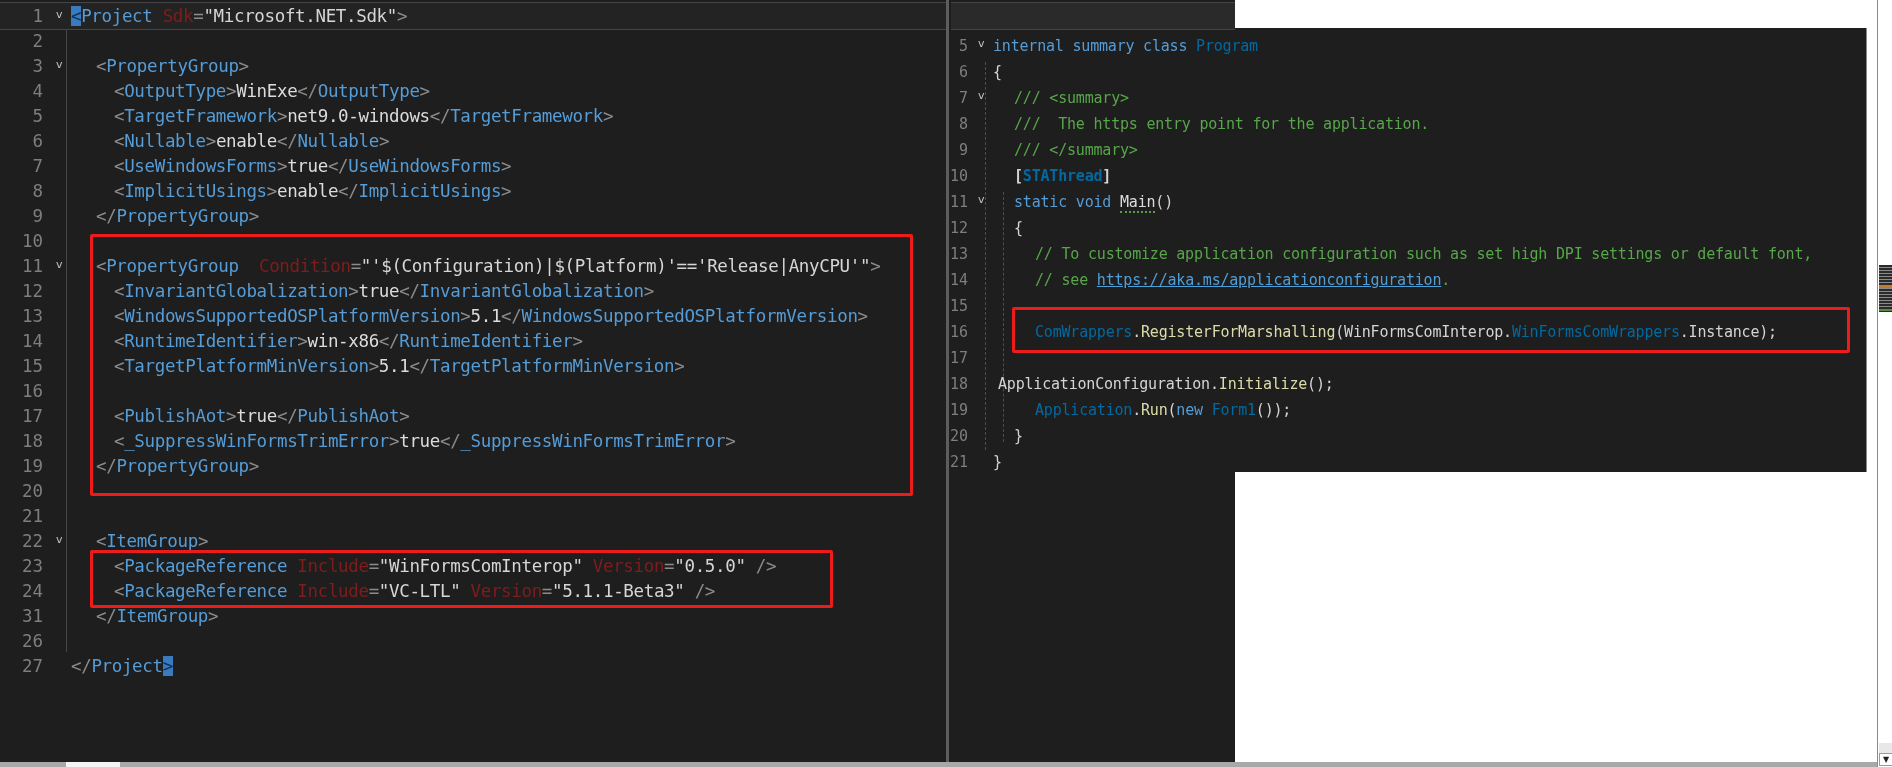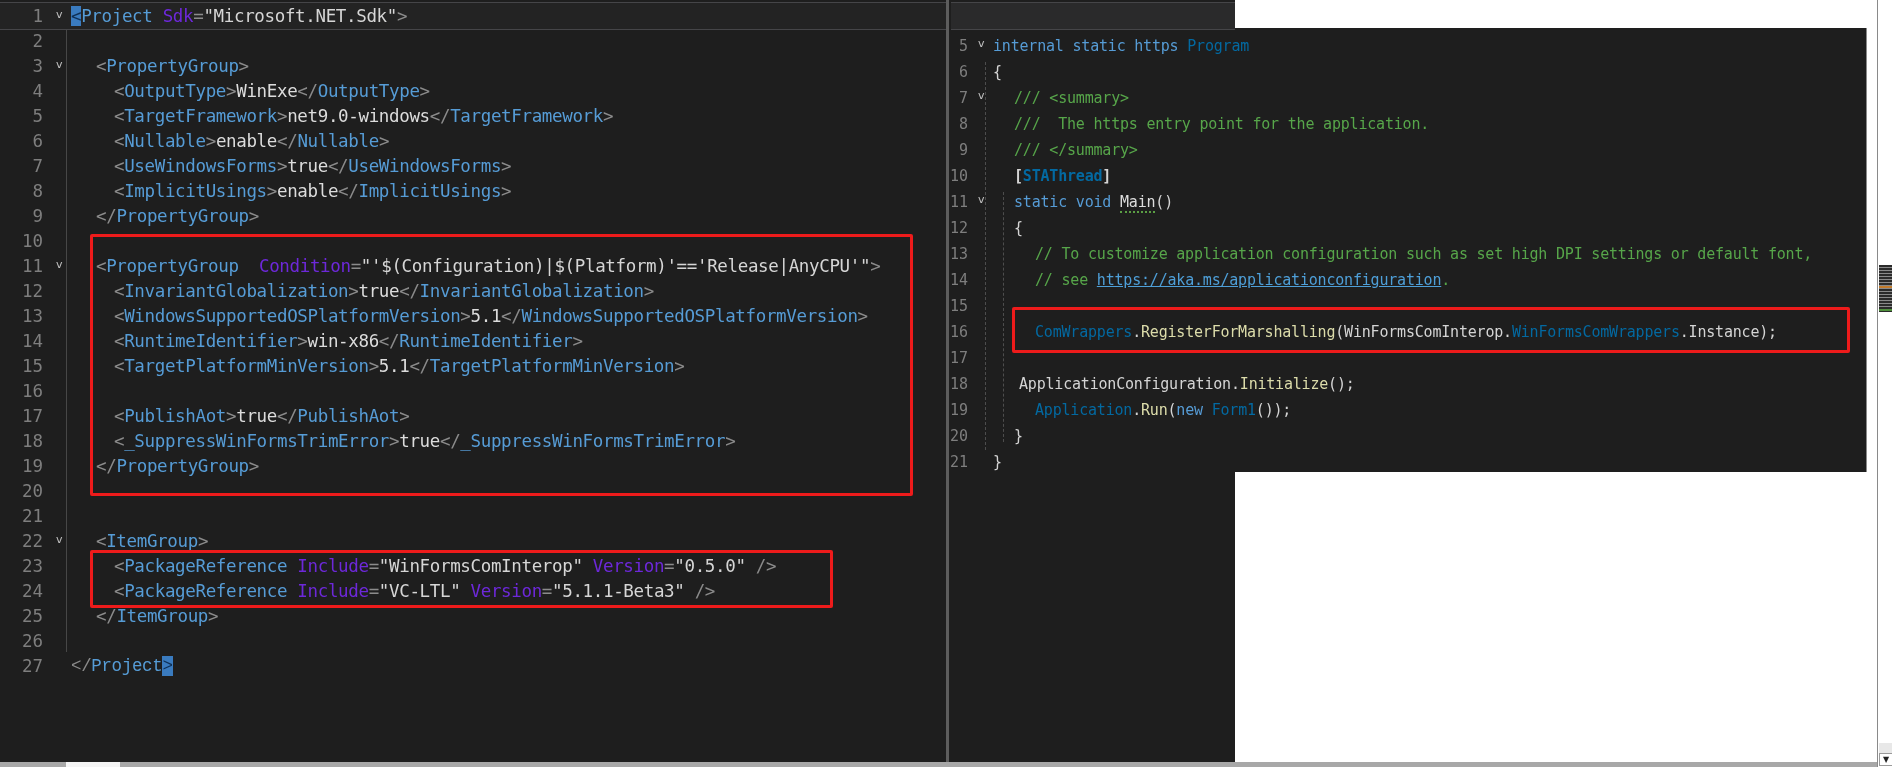--- a/index.html
+++ b/index.html
@@ -23,21 +23,21 @@
   .row{position:absolute;white-space:pre;}
   .lnum{position:absolute;color:#7e7e7e;text-align:right;}
   .pane-l .lnum{width:43px;left:0;font-size:17.5px;line-height:25px;}
   .pane-r .lnum{width:34px;left:934px;font-size:15px;line-height:26px;}
   .fold{position:absolute;color:#c0c0c0;font-size:11px;font-family:"DejaVu Sans",sans-serif;}
   .code{position:absolute;white-space:pre;}
   .pane-l .code{font-size:17.5px;line-height:25px;letter-spacing:-.35px;}
   .pane-r .code{font-size:15px;line-height:26px;letter-spacing:-.2px;}
 
   
-  .p{color:#8b8b8b;} .tag{color:#569cd6;} .attr{color:#6d28d9;} .str{color:#d6d6d6;}
+  .p{color:#8b8b8b;} .tag{color:#569cd6;} .attr{color:#7f1d1d;} .str{color:#d6d6d6;}
   .txt{color:#dcdcdc;} .pl{color:#d4d4d4;}
   .kw{color:#569cd6;} .type{color:#0369a1;} .meth{color:#dcdcaa;} .cmt{color:#57a64a;}
   .link{color:#4e9fd8;text-decoration:underline;}
   .hl{background:#3a7bbf;color:#0e2f55;}
   .mainu{color:#dcdcdc;border-bottom:2px dotted #5a9e44;}
 
   
   .vguide{position:absolute;width:1px;background:#474747;}
   .vguide.dash{background:none;border-left:1px dashed #4d4d4d;}
 
@@ -93,39 +93,39 @@
       <div class="row" style="top: 354px; left: 0px; width: 100%;"><span class="lnum">15</span><span class="code" style="left: 114px;"><span class="p">&lt;</span><span class="tag">TargetPlatformMinVersion</span><span class="p">&gt;</span><span class="txt">5.1</span><span class="p">&lt;/</span><span class="tag">TargetPlatformMinVersion</span><span class="p">&gt;</span></span></div>
       <div class="row" style="top: 379px; left: 0px; width: 100%;"><span class="lnum">16</span><span class="code" style="left: 71px;"></span></div>
       <div class="row" style="top: 404px; left: 0px; width: 100%;"><span class="lnum">17</span><span class="code" style="left: 114px;"><span class="p">&lt;</span><span class="tag">PublishAot</span><span class="p">&gt;</span><span class="txt">true</span><span class="p">&lt;/</span><span class="tag">PublishAot</span><span class="p">&gt;</span></span></div>
       <div class="row" style="top: 429px; left: 0px; width: 100%;"><span class="lnum">18</span><span class="code" style="left: 114px;"><span class="p">&lt;</span><span class="tag">_SuppressWinFormsTrimError</span><span class="p">&gt;</span><span class="txt">true</span><span class="p">&lt;/</span><span class="tag">_SuppressWinFormsTrimError</span><span class="p">&gt;</span></span></div>
       <div class="row" style="top: 454px; left: 0px; width: 100%;"><span class="lnum">19</span><span class="code" style="left: 96px;"><span class="p">&lt;/</span><span class="tag">PropertyGroup</span><span class="p">&gt;</span></span></div>
       <div class="row" style="top: 479px; left: 0px; width: 100%;"><span class="lnum">20</span><span class="code" style="left: 71px;"></span></div>
       <div class="row" style="top: 504px; left: 0px; width: 100%;"><span class="lnum">21</span><span class="code" style="left: 71px;"></span></div>
       <div class="row" style="top: 529px; left: 0px; width: 100%;"><span class="lnum">22</span><span class="fold" style="left: 56px; top: 4px;">v</span><span class="code" style="left: 96px;"><span class="p">&lt;</span><span class="tag">ItemGroup</span><span class="p">&gt;</span></span></div>
       <div class="row" style="top: 554px; left: 0px; width: 100%;"><span class="lnum">23</span><span class="code" style="left: 114px;"><span class="p">&lt;</span><span class="tag">PackageReference</span><span class="pl"> </span><span class="attr">Include</span><span class="p">=</span><span class="str">"WinFormsComInterop"</span><span class="pl"> </span><span class="attr">Version</span><span class="p">=</span><span class="str">"0.5.0"</span><span class="pl"> </span><span class="p">/&gt;</span></span></div>
       <div class="row" style="top: 579px; left: 0px; width: 100%;"><span class="lnum">24</span><span class="code" style="left: 114px;"><span class="p">&lt;</span><span class="tag">PackageReference</span><span class="pl"> </span><span class="attr">Include</span><span class="p">=</span><span class="str">"VC-LTL"</span><span class="pl"> </span><span class="attr">Version</span><span class="p">=</span><span class="str">"5.1.1-Beta3"</span><span class="pl"> </span><span class="p">/&gt;</span></span></div>
-      <div class="row" style="top: 604px; left: 0px; width: 100%;"><span class="lnum">25</span><span class="code" style="left: 96px;"><span class="p">&lt;/</span><span class="tag">ItemGroup</span><span class="p">&gt;</span></span></div>
+      <div class="row" style="top: 604px; left: 0px; width: 100%;"><span class="lnum">31</span><span class="code" style="left: 96px;"><span class="p">&lt;/</span><span class="tag">ItemGroup</span><span class="p">&gt;</span></span></div>
       <div class="row" style="top: 629px; left: 0px; width: 100%;"><span class="lnum">26</span><span class="code" style="left: 71px;"></span></div>
-      <div class="row" style="top: 654px; left: 0px; width: 100%;"><span class="lnum">27</span><span class="code" style="left: 71px; font-family: Liberation Mono, monospace;"><span class="p">&lt;/</span><span class="tag">Project</span><span class="p hl">&gt;</span></span></div>
+      <div class="row" style="top: 654px; left: 0px; width: 100%;"><span class="lnum">27</span><span class="code" style="left: 71px;"><span class="p">&lt;/</span><span class="tag">Project</span><span class="p hl">&gt;</span></span></div>
     </div>
   <div id="paneR" class="pane-r">
-      <div class="row" style="top: 33px; left: 0px; width: 100%;"><span class="lnum">5</span><span class="fold" style="left: 978px; top: 4px;">v</span><span class="code" style="left: 993px;"><span class="kw">internal static https </span><span class="type">Program</span></span></div>
+      <div class="row" style="top: 33px; left: 0px; width: 100%;"><span class="lnum">5</span><span class="fold" style="left: 978px; top: 4px;">v</span><span class="code" style="left: 993px;"><span class="kw">internal summary class </span><span class="type">Program</span></span></div>
       <div class="row" style="top: 59px; left: 0px; width: 100%;"><span class="lnum">6</span><span class="code" style="left: 993px;"><span class="pl">{</span></span></div>
       <div class="row" style="top: 85px; left: 0px; width: 100%;"><span class="lnum">7</span><span class="fold" style="left: 978px; top: 4px;">v</span><span class="code" style="left: 1014px;"><span class="cmt">/// &lt;summary&gt;</span></span></div>
       <div class="row" style="top: 111px; left: 0px; width: 100%;"><span class="lnum">8</span><span class="code" style="left: 1014px;"><span class="cmt">///  The https entry point for the application.</span></span></div>
       <div class="row" style="top: 137px; left: 0px; width: 100%;"><span class="lnum">9</span><span class="code" style="left: 1014px;"><span class="cmt">/// &lt;/summary&gt;</span></span></div>
       <div class="row" style="top: 163px; left: 0px; width: 100%;"><span class="lnum">10</span><span class="code" style="left: 1014px; font-weight: bold;"><span class="pl">[</span><span class="type">STAThread</span><span class="pl">]</span></span></div>
       <div class="row" style="top: 189px; left: 0px; width: 100%;"><span class="lnum">11</span><span class="fold" style="left: 978px; top: 4px;">v</span><span class="code" style="left: 1014px;"><span class="kw">static void </span><span class="mainu">Main</span><span class="pl">()</span></span></div>
       <div class="row" style="top: 215px; left: 0px; width: 100%;"><span class="lnum">12</span><span class="code" style="left: 1014px;"><span class="pl">{</span></span></div>
       <div class="row" style="top: 241px; left: 0px; width: 100%;"><span class="lnum">13</span><span class="code" style="left: 1035px;"><span class="cmt">// To customize application configuration such as set high DPI settings or default font,</span></span></div>
       <div class="row" style="top: 267px; left: 0px; width: 100%;"><span class="lnum">14</span><span class="code" style="left: 1035px;"><span class="cmt">// see </span><span class="link">https://aka.ms/applicationconfiguration</span><span class="cmt">.</span></span></div>
       <div class="row" style="top: 293px; left: 0px; width: 100%;"><span class="lnum">15</span><span class="code" style="left: 993px;"></span></div>
       <div class="row" style="top: 319px; left: 0px; width: 100%;"><span class="lnum">16</span><span class="code" style="left: 1035px;"><span class="type">ComWrappers</span><span class="pl">.</span><span class="meth">RegisterForMarshalling</span><span class="pl">(</span><span class="pl">WinFormsComInterop</span><span class="pl">.</span><span class="type">WinFormsComWrappers</span><span class="pl">.</span><span class="pl">Instance</span><span class="pl">);</span></span></div>
       <div class="row" style="top: 345px; left: 0px; width: 100%;"><span class="lnum">17</span><span class="code" style="left: 993px;"></span></div>
-      <div class="row" style="top: 371px; left: 0px; width: 100%;"><span class="lnum">18</span><span class="code" style="left: 1019px;"><span class="pl">ApplicationConfiguration</span><span class="pl">.</span><span class="meth">Initialize</span><span class="pl">();</span></span></div>
+      <div class="row" style="top: 371px; left: 0px; width: 100%;"><span class="lnum">18</span><span class="code" style="left: 998px;"><span class="pl">ApplicationConfiguration</span><span class="pl">.</span><span class="meth">Initialize</span><span class="pl">();</span></span></div>
       <div class="row" style="top: 397px; left: 0px; width: 100%;"><span class="lnum">19</span><span class="code" style="left: 1035px;"><span class="type">Application</span><span class="pl">.</span><span class="meth">Run</span><span class="pl">(</span><span class="kw">new</span><span class="pl"> </span><span class="type">Form1</span><span class="pl">());</span></span></div>
       <div class="row" style="top: 423px; left: 0px; width: 100%;"><span class="lnum">20</span><span class="code" style="left: 1014px;"><span class="pl">}</span></span></div>
       <div class="row" style="top: 449px; left: 0px; width: 100%;"><span class="lnum">21</span><span class="code" style="left: 993px;"><span class="pl">}</span></span></div>
     </div>
 
   <div class="white-top-right"></div>
   <div class="white-bottom-right"></div>
   <div class="right-gap"></div>
 
   <div id="redboxes">

